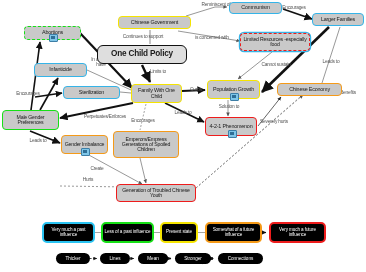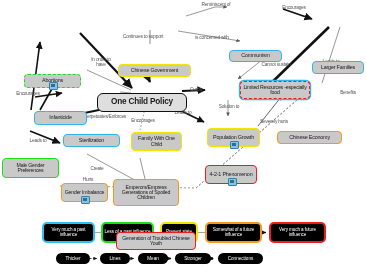--- a/index.html
+++ b/index.html
@@ -18,21 +18,20 @@
     box-sizing:border-box;
     background:#c9c9c9;
     color:#1a1a1a;
     text-align:center;
     display:flex;align-items:center;justify-content:center;
     line-height:1.02;
     border-radius:4px;
     z-index:5;
     padding:1px 2px;
     letter-spacing:-0.2px;
-    margin-top:48px;
   }
   .node span{display:block;}
 
   
   .b-blue  {border:1.6px solid #35b4e8;}
   .b-green {border:1.6px solid #16e016;}
   .b-green-d{border:1.8px dashed #16e016;}
   .b-yellow{border:1.8px solid #f5e400;}
   .b-orange{border:1.8px solid #f59a18;}
   .b-red   {border:1.8px solid #ee1c1c;}

